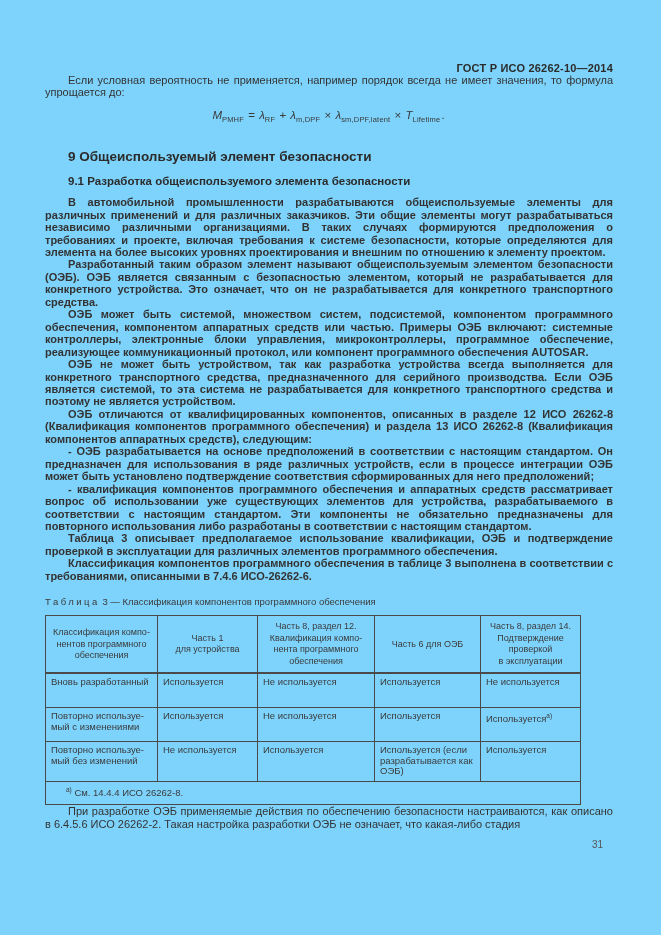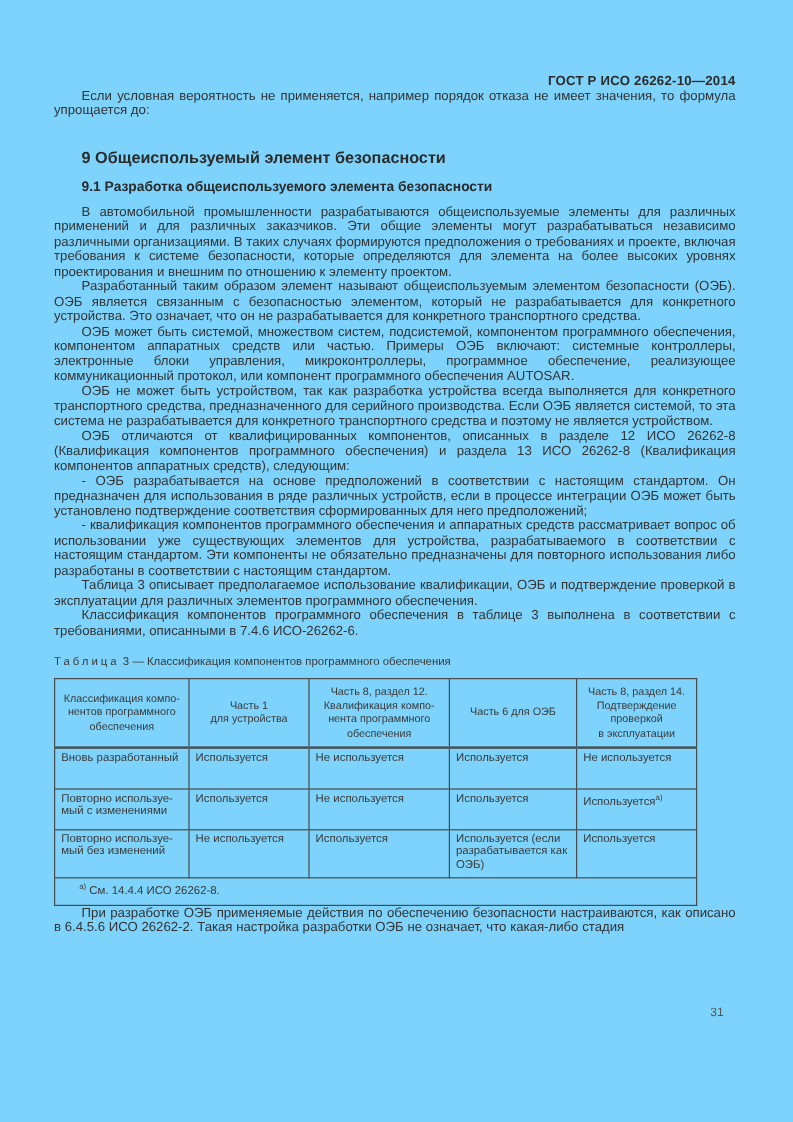--- a/index.html
+++ b/index.html
@@ -14,21 +14,21 @@
   p.body { margin:0; font-size:11px; line-height:12.45px; text-align:justify; text-indent:23px; color:#333; }
   .intro { margin-top:20px; }
 
   .formula { text-align:center; font-size:11.5px; margin-top:10px; color:#3a3a3a; white-space:nowrap; }
   .formula .var { font-style:italic; }
   .formula sub { font-size:7.5px; font-style:normal; letter-spacing:.2px; }
   .formula .op { padding:0 1px; }
 
   h1.sec { font-size:13.5px; font-weight:bold; margin:25px 0 0 0; padding-left:23px; color:#2b2b2b; }
   h2.sub { font-size:11.5px; font-weight:bold; margin:11px 0 0 0; padding-left:23px; color:#2b2b2b; }
-  .paras { margin-top:9px; }
+  .paras { margin-top:9px;font-weight:bold; }
 
   .tbl-caption { margin-top:14px; font-size:9.5px; color:#3a3a3a; }
   .tbl-caption .spaced { letter-spacing:2.5px; }
 
   table.cls { border-collapse:collapse; table-layout:fixed; width:535px; margin-top:8px;
               border:1.5px solid #4a4a4a; }
   .c1{width:112px}.c2{width:100px}.c3{width:117px}.c4{width:106px}.c5{width:100px}
   table.cls th {
     border:1px solid #4a4a4a; border-bottom:2.5px solid #4a4a4a;
     font-weight:normal; font-size:9px; line-height:11.5px; color:#3a3a3a;
@@ -46,22 +46,23 @@
   .page-number { position:absolute; top:839px; right:58px; font-size:10px; color:#555; }
 </style>
 </head>
 <body>
 
 <div class="page">
   <div class="content">
 
     <div class="doc-header">ГОСТ Р ИСО 26262-10—2014</div>
 
-    <p class="body intro">Если условная вероятность не применяется, например порядок отказа не имеет значения, то формула упрощается до:</p>
+    <p class="body intro">Если условная вероятность не применяется, например порядок всегда не имеет значения, то формула упрощается до:</p>
 
+    <div class="formula"><span class="var">M</span><sub>PMHF</sub><span class="op"> = </span><span class="var">λ</span><sub>RF</sub><span class="op"> + </span><span class="var">λ</span><sub>m,DPF</sub><span class="op"> × </span><span class="var">λ</span><sub>sm,DPF,latent</sub><span class="op"> × </span><span class="var">T</span><sub>Lifetime</sub><span class="op">.</span></div>
 
     <h1 class="sec">9 Общеиспользуемый элемент безопасности</h1>
     <h2 class="sub">9.1 Разработка общеиспользуемого элемента безопасности</h2>
 
     <div class="paras">
       <p class="body">В автомобильной промышленности разрабатываются общеиспользуемые элементы для различных применений и для различных заказчиков. Эти общие элементы могут разрабатываться независимо различными организациями. В таких случаях формируются предположения о требованиях и проекте, включая требования к системе безопасности, которые определяются для элемента на более высоких уровнях проектирования и внешним по отношению к элементу проектом.</p>
       <p class="body">Разработанный таким образом элемент называют общеиспользуемым элементом безопасности (ОЭБ). ОЭБ является связанным с безопасностью элементом, который не разрабатывается для конкретного устройства. Это означает, что он не разрабатывается для конкретного транспортного средства.</p>
       <p class="body">ОЭБ может быть системой, множеством систем, подсистемой, компонентом программного обеспечения, компонентом аппаратных средств или частью. Примеры ОЭБ включают: системные контроллеры, электронные блоки управления, микроконтроллеры, программное обеспечение, реализующее коммуникационный протокол, или компонент программного обеспечения AUTOSAR.</p>
       <p class="body">ОЭБ не может быть устройством, так как разработка устройства всегда выполняется для конкретного транспортного средства, предназначенного для серийного производства. Если ОЭБ является системой, то эта система не разрабатывается для конкретного транспортного средства и поэтому не является устройством.</p>
       <p class="body">ОЭБ отличаются от квалифицированных компонентов, описанных в разделе 12 ИСО 26262-8 (Квалификация компонентов программного обеспечения) и раздела 13 ИСО 26262-8 (Квалификация компонентов аппаратных средств), следующим:</p>

